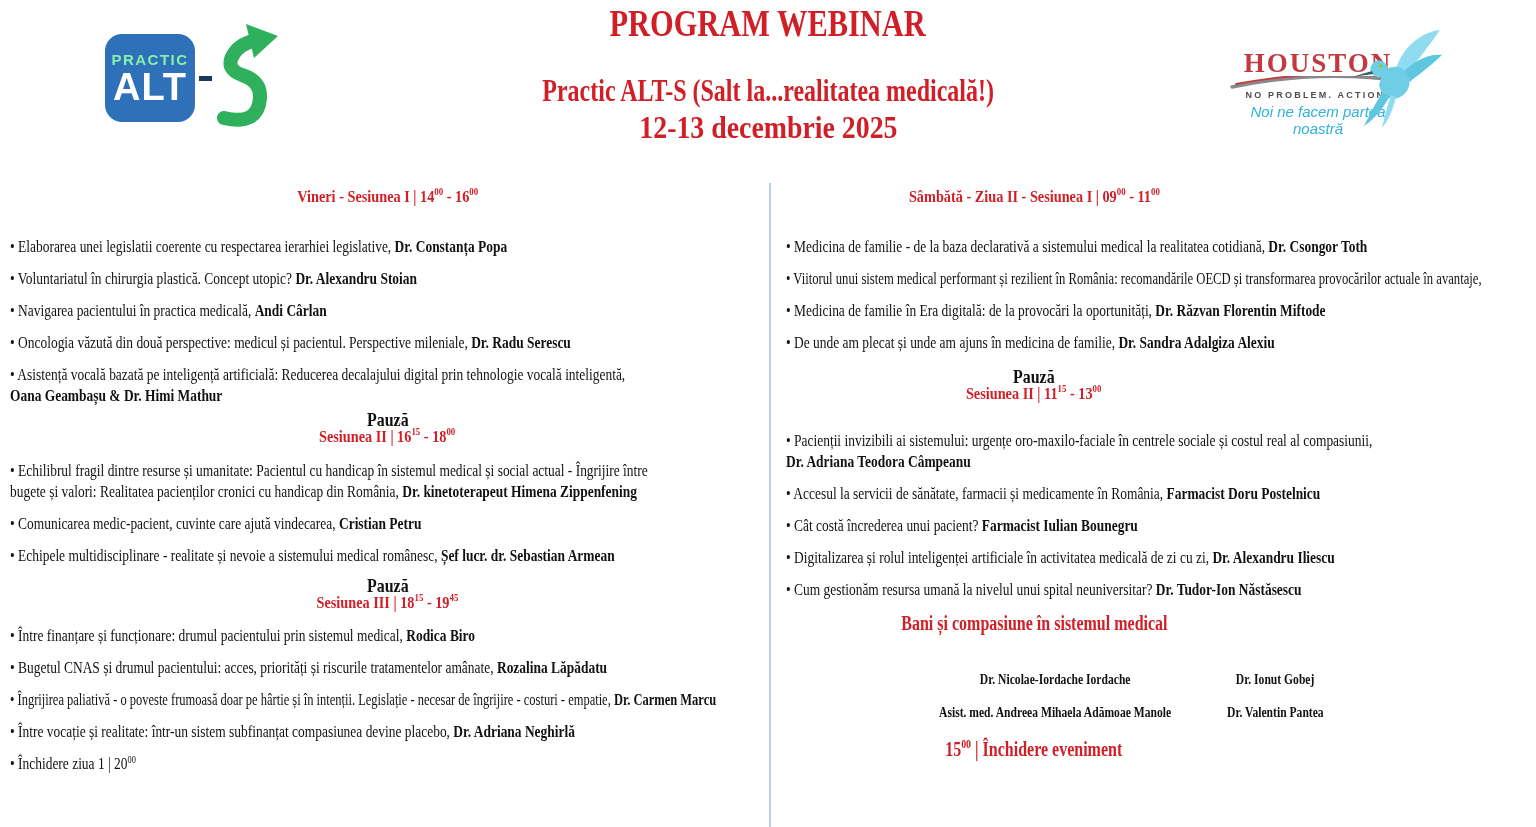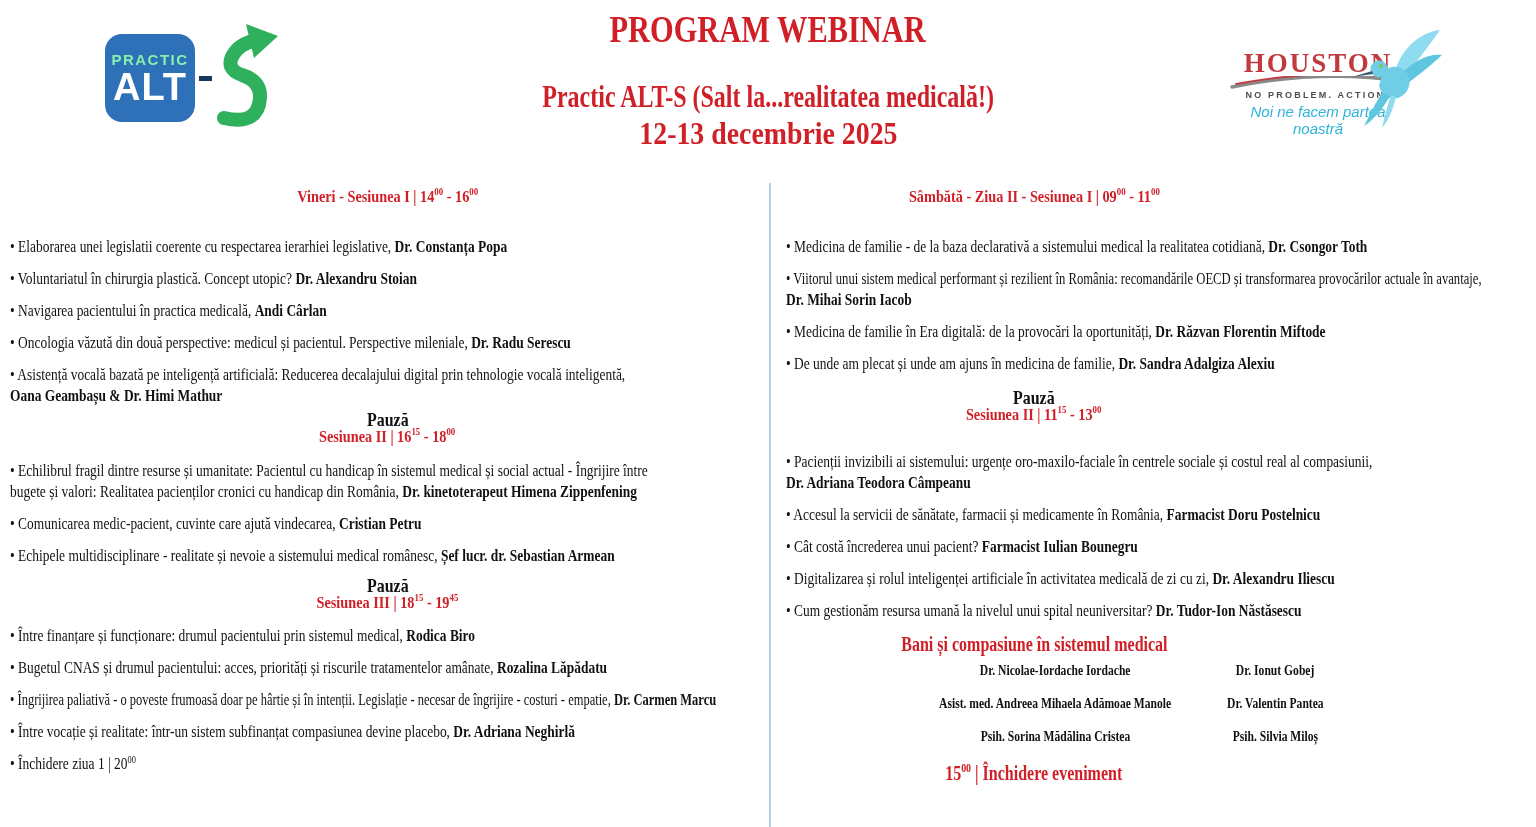--- a/index.html
+++ b/index.html
@@ -3,21 +3,21 @@
 <meta charset="utf-8">
 <style>
   * { margin:0; padding:0; box-sizing:border-box; }
   html,body { background:#ffffff; }
   body { width:1536px; height:827px; overflow:hidden;
          font-family:"Liberation Serif", serif; color:#111; }
   .page { position:relative; width:1536px; height:827px; background:#fff; overflow:hidden; }
 
   
   .hdr { position:relative; height:180px; }
-  .title-block { position:absolute; left:0; top:10px; width:1536px; text-align:center; color:var(--red); }
+  .title-block { position:absolute; left:0; top:4px; width:1536px; text-align:center; color:var(--red); }
   .t-title { padding-top:4px; line-height:30px; font-size:38px; font-weight:bold; }
   .t-sub   { margin-top:36px; line-height:32px; font-size:32px; font-weight:bold; }
   .t-date  { margin-top:6px;  line-height:31px; font-size:32px; font-weight:bold; }
   .t-title>.sx{transform:scaleX(0.80);} .t-sub>.sx{transform:scaleX(0.75);} .t-date>.sx{transform:scaleX(0.87);}
   .ctrline>.sx { display:inline-block; transform-origin:center; white-space:nowrap; }
 
   
   .logo-alts { position:absolute; left:105px; top:28px; display:flex; align-items:center;
                font-family:"Liberation Sans", sans-serif; }
   .alts-square { width:90px; height:88px; border-radius:17px; background:#2e71b8;
@@ -62,21 +62,21 @@
 
   .item { margin-bottom:11px; }
   .line { height:21px; line-height:21px; font-size:16px; white-space:nowrap; }
   .line>.sx { display:inline-block; transform-origin:0 60%; white-space:nowrap; }
   .b { font-weight:bold; }
   sup { font-size:0.62em; line-height:0; vertical-align:super; }
 
   
   .debate-title-row { margin-top:7px; }
   .debate-title-row .sx { font-size:20px; font-weight:bold; color:var(--red); line-height:24px; transform:scaleX(0.80); }
-  .participants { margin-top:6px; }
+  .participants { margin-top:36px; }
   .prow { display:flex; margin-left:119px; margin-bottom:17px; }
   .pcell { display:flex; justify-content:center; line-height:16px; font-size:14.5px; font-weight:bold; }
   .pcell .sx { display:inline-block; transform:scaleX(0.80); transform-origin:center; white-space:nowrap; }
   .pcell.c1 { width:300px; } .pcell.c2 { width:140px; }
   .closing-row { margin-top:2px; }
   .closing-row .sx { font-size:20px; font-weight:bold; color:var(--red); line-height:24px; transform:scaleX(0.80); }
 </style>
 </head>
 <body>
 
@@ -202,21 +202,20 @@
     <div class="section">
           <div class="hbox">
             <div class="shead"><span class="sx"><span>Sâmbătă - Ziua II - Sesiunea I | 09</span><sup>00</sup><span> - 11</span><sup>00</sup></span></div>
           </div>
           <div class="items">
             <div class="item">
               <div class="line"><span class="sx" style="transform: scaleX(0.84);"><span>• </span><span>Medicina de familie - de la baza declarativă a sistemului medical la realitatea cotidiană, </span><span class="b">Dr. Csongor Toth</span></span></div>
             </div>
             <div class="item">
               <div class="line"><span class="sx" style="transform: scaleX(0.79);"><span>• </span><span>Viitorul unui sistem medical performant și rezilient în România: recomandările OECD și transformarea provocărilor actuale în avantaje,</span></span></div>
-              <div class="line"><span class="sx" style="transform: scaleX(0.84);"><span class="b">Dr. Mihai Sorin Iacob</span></span></div>
             </div>
             <div class="item">
               <div class="line"><span class="sx" style="transform: scaleX(0.84);"><span>• </span><span>Medicina de familie în Era digitală: de la provocări la oportunități, </span><span class="b">Dr. Răzvan Florentin Miftode</span></span></div>
             </div>
             <div class="item">
               <div class="line"><span class="sx" style="transform: scaleX(0.84);"><span>• </span><span>De unde am plecat și unde am ajuns în medicina de familie, </span><span class="b">Dr. Sandra Adalgiza Alexiu</span></span></div>
             </div>
           </div>
         </div>
         <div class="section">
@@ -259,28 +258,20 @@
               </div>
             </div>
             <div class="prow">
               <div class="pcell c1">
                 <span class="sx">Asist. med. Andreea Mihaela Adămoae Manole</span>
               </div>
               <div class="pcell c2">
                 <span class="sx">Dr. Valentin Pantea</span>
               </div>
             </div>
-            <div class="prow">
-              <div class="pcell c1">
-                <span class="sx">Psih. Sorina Mădălina Cristea</span>
-              </div>
-              <div class="pcell c2">
-                <span class="sx">Psih. Silvia Miloș</span>
-              </div>
-            </div>
           </div>
           <div class="hbox closing-row">
             <span class="sx"><span>15</span><sup>00</sup><span> | Închidere eveniment</span></span>
           </div>
         </div>
       </div>
   </div>
 
 </div>
 

